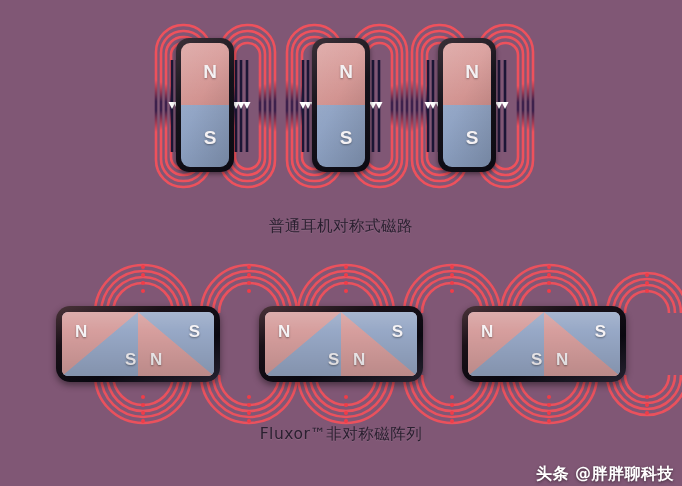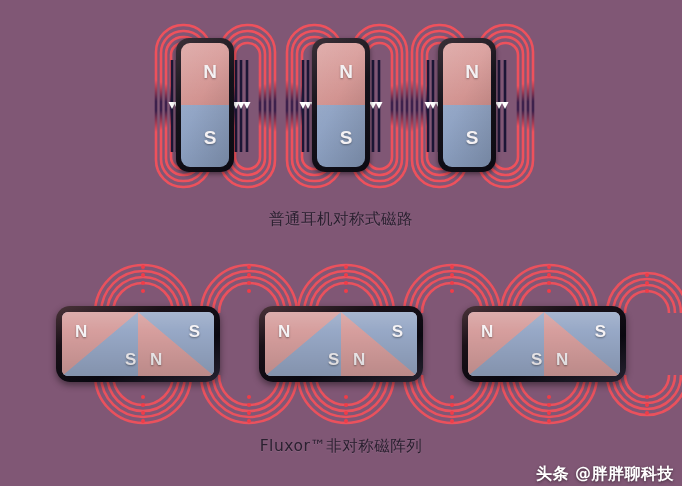--- a/index.html
+++ b/index.html
@@ -31,22 +31,22 @@
   .caption {
     position: absolute;
     width: 682px;
     text-align: center;
     color: #2a2030;
     font-size: 15.5px;
     letter-spacing: 0.5px;
     font-family: "DejaVu Sans", "Liberation Sans", sans-serif;
     text-shadow: 0 1px 1px rgba(255,255,255,0.10);
   }
-  #caption-top { top: 209px; }
-  #caption-bottom { top: 436px; }
+  #caption-top { top: 216px; }
+  #caption-bottom { top: 424px; }
 
   
   .vmag {
     position: absolute;
     width: 58px;
     height: 134px;
     border-radius: 13px;
     background: linear-gradient(145deg, #3b3038 0%, #14121a 45%, #0c0a12 100%);
     box-shadow: 0 2px 5px rgba(0,0,0,0.45);
     padding: 5px;

